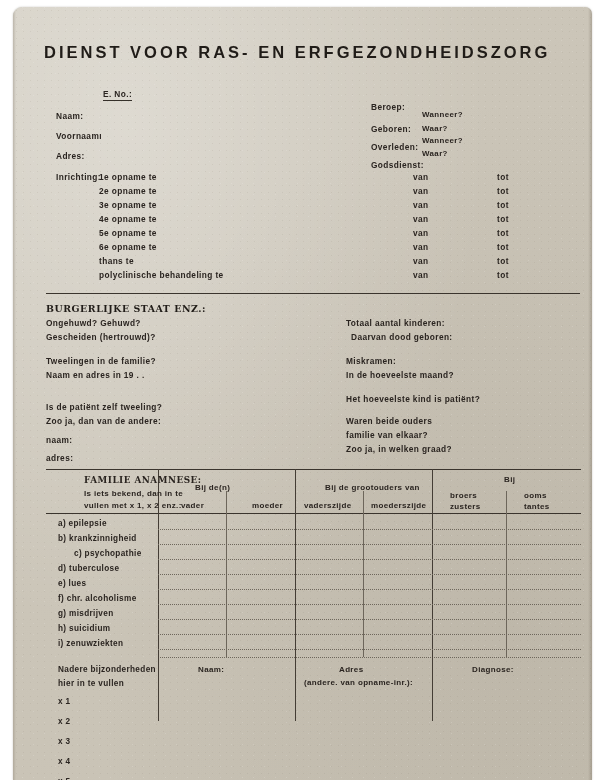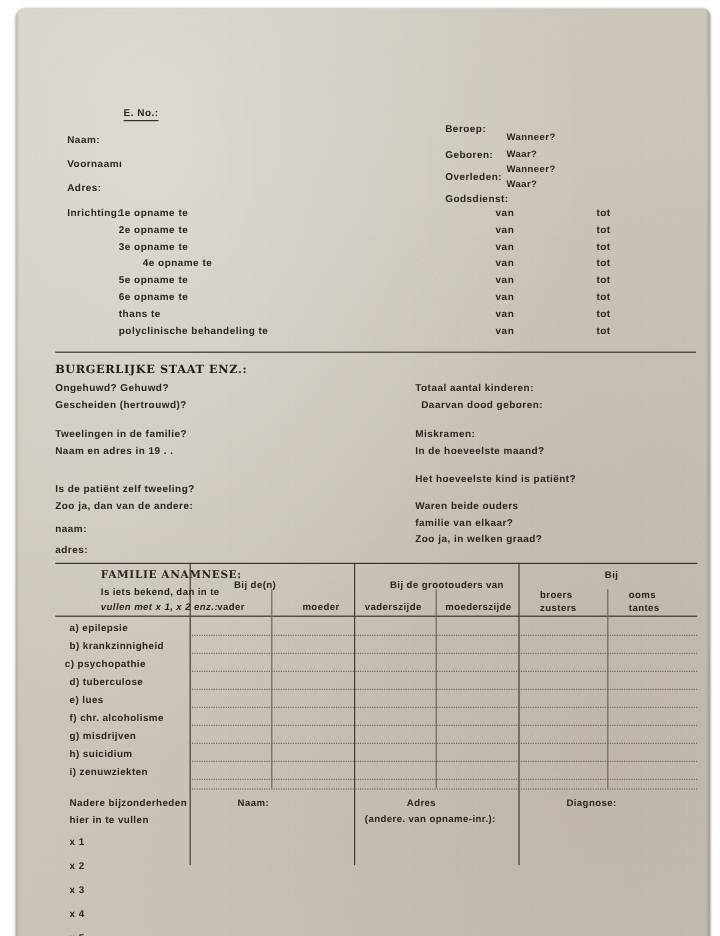--- a/index.html
+++ b/index.html
@@ -149,20 +149,21 @@
 </style>
 </head>
 <body>
 
 <div class="sheet">
   <div class="sheet-edge-l"></div>
   <div class="sheet-edge-r"></div>
 
   <div class="content">
 
+    <div class="masthead">DIENST VOOR RAS- EN ERFGEZONDHEIDSZORG</div>
 
     <div class="eno">E. No.:</div>
 
     <div class="t" style="left:43px; top:105px;">Naam:</div>
     <div class="t" style="left:43px; top:125px;">Voornaamı</div>
     <div class="t" style="left:43px; top:145px;">Adres:</div>
 
     <div class="t" style="left:358px; top:96px;">Beroep:</div>
     <div class="t" style="left:358px; top:118px;">Geboren:</div>
     <div class="t" style="left:358px; top:136px;">Overleden:</div>
@@ -171,21 +172,21 @@
     <div class="t sm" style="left:409px; top:104px;">Wanneer?</div>
     <div class="t sm" style="left:409px; top:118px;">Waar?</div>
     <div class="t sm" style="left:409px; top:130px;">Wanneer?</div>
     <div class="t sm" style="left:409px; top:143px;">Waar?</div>
 
     <div class="t" style="left:43px; top:166px;">Inrichting:</div>
 
     <div class="t" style="left:86px; top:166px;">1e opname te</div>
     <div class="t" style="left:86px; top:180px;">2e opname te</div>
     <div class="t" style="left:86px; top:194px;">3e opname te</div>
-    <div class="t" style="left:86px; top:208px;margin-left:20px;">4e opname te</div>
+    <div class="t" style="left:86px; top:208px;">4e opname te</div>
     <div class="t" style="left:86px; top:222px;">5e opname te</div>
     <div class="t" style="left:86px; top:236px;">6e opname te</div>
     <div class="t" style="left:86px; top:250px;">thans te</div>
     <div class="t" style="left:86px; top:264px;">polyclinische behandeling te</div>
 
     <div class="t" style="left:400px; top:166px;">van</div>
     <div class="t" style="left:400px; top:180px;">van</div>
     <div class="t" style="left:400px; top:194px;">van</div>
     <div class="t" style="left:400px; top:208px;">van</div>
     <div class="t" style="left:400px; top:222px;">van</div>
@@ -232,38 +233,38 @@
       <div class="vline" style="left:112px; height:188px;"></div>
       <div class="vline" style="left:249px; height:188px;"></div>
       <div class="vline" style="left:386px; height:188px;"></div>
 
       <div class="vline thin" style="left:180px; top:22px; height:166px;"></div>
       <div class="vline thin" style="left:317px; top:22px; height:166px;"></div>
       <div class="vline thin" style="left:460px; top:22px; height:166px;"></div>
 
       <div class="cellhdr" style="left:38px; top:6px; font-family:'DejaVu Serif','Liberation Serif',serif; font-size:8.8px; letter-spacing:.5px;">FAMILIE ANAMNESE:</div>
       <div class="cellhdr" style="left:38px; top:20px;">Is iets bekend, dan in te</div>
-      <div class="cellhdr" style="left:38px; top:32px;font-style:italic;">vullen met x 1, x 2 enz.:</div>
+      <div class="cellhdr" style="left:38px; top:32px;">vullen met x 1, x 2 enz.:</div>
 
       <div class="cellhdr" style="left:149px; top:14px;">Bij de(n)</div>
       <div class="cellhdr" style="left:279px; top:14px;">Bij de grootouders van</div>
       <div class="cellhdr" style="left:458px; top:6px;">Bij</div>
 
       <div class="cellhdr" style="left:135px; top:32px;">vader</div>
       <div class="cellhdr" style="left:206px; top:32px;">moeder</div>
       <div class="cellhdr" style="left:258px; top:32px;">vaderszijde</div>
       <div class="cellhdr" style="left:325px; top:32px;">moederszijde</div>
       <div class="cellhdr" style="left:404px; top:22px;">broers</div>
       <div class="cellhdr" style="left:404px; top:33px;">zusters</div>
       <div class="cellhdr" style="left:478px; top:22px;">ooms</div>
       <div class="cellhdr" style="left:478px; top:33px;">tantes</div>
 
       <div class="dz" style="left:12px; top:50px;">a)  epilepsie</div>
       <div class="dz" style="left:12px; top:65px;">b)  krankzinnigheid</div>
-      <div class="dz" style="left:8px; top:80px;">c)  psychopathie</div>
+      <div class="dz" style="left:28px; top:80px;">c)  psychopathie</div>
       <div class="dz" style="left:12px; top:95px;">d)  tuberculose</div>
       <div class="dz" style="left:12px; top:110px;">e)  lues</div>
       <div class="dz" style="left:12px; top:125px;">f)   chr. alcoholisme</div>
       <div class="dz" style="left:12px; top:140px;">g)  misdrijven</div>
       <div class="dz" style="left:12px; top:155px;">h)  suicidium</div>
       <div class="dz" style="left:12px; top:170px;">i)   zenuwziekten</div>
 
       <div class="dline" style="left:112px; width:423px; top:60px;"></div>
       <div class="dline" style="left:112px; width:423px; top:75px;"></div>
       <div class="dline" style="left:112px; width:423px; top:90px;"></div>

